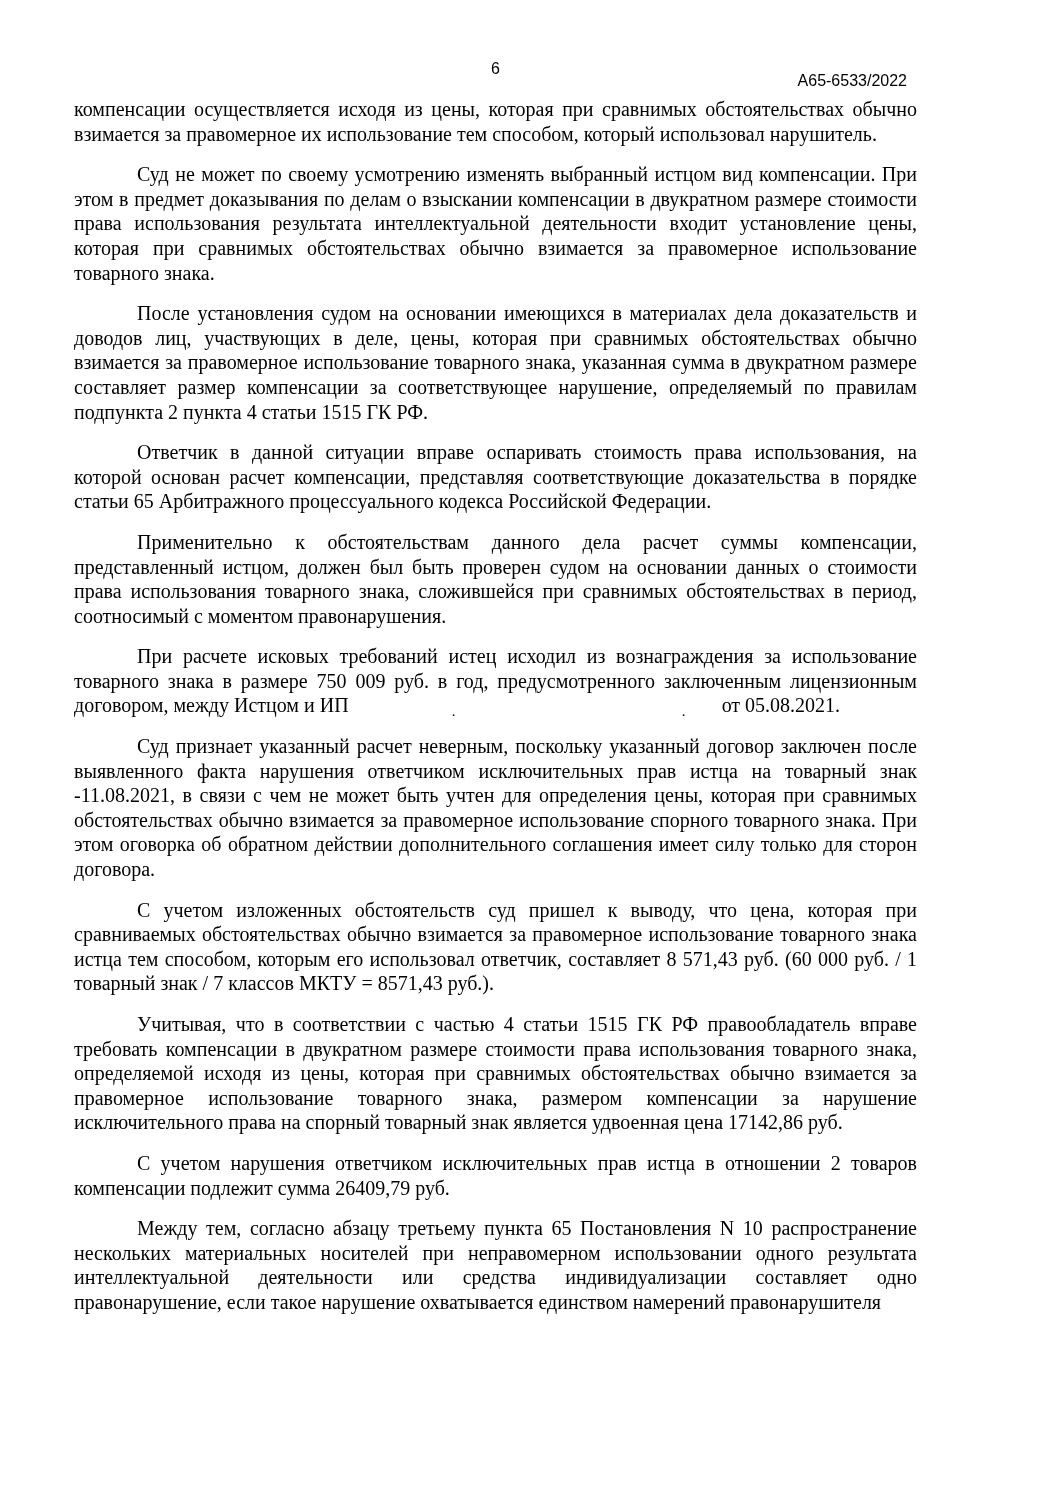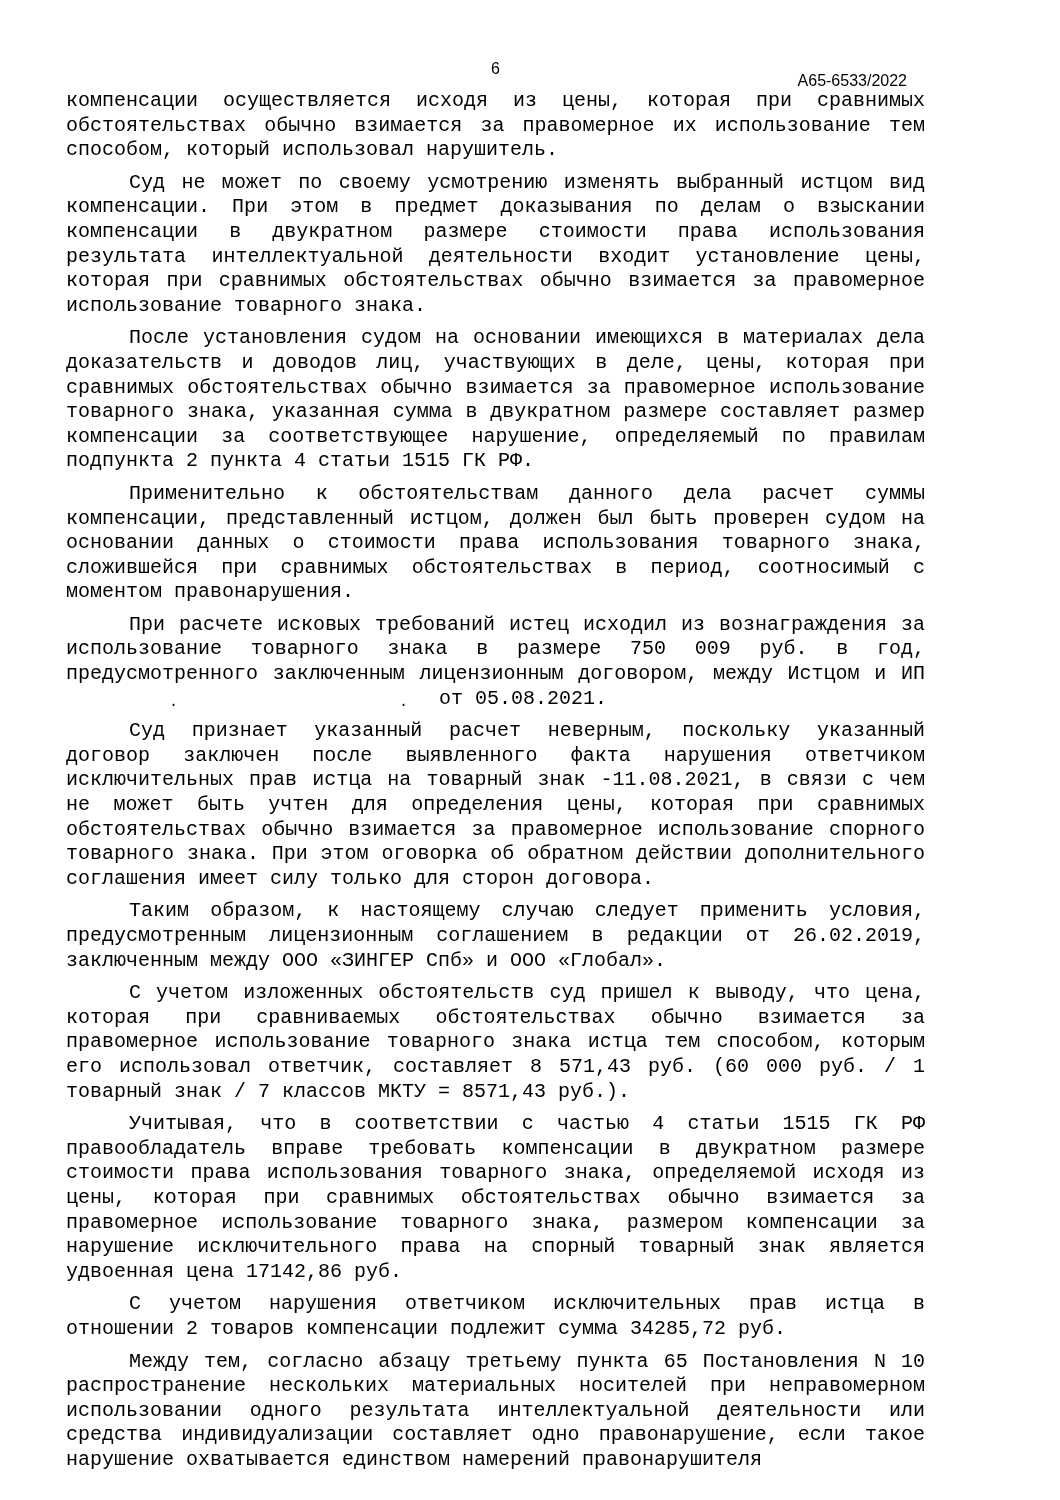--- a/index.html
+++ b/index.html
@@ -42,24 +42,23 @@
   .content {
     position: absolute;
     top: 81px;
     left: 58px;
     width: 875px;
     font-size: 20px;
     line-height: 24.6px;
     text-align: justify;
   }
   .para {
-    margin: 8px;
+    margin: 16px;
     padding: 0;
     text-indent: 63px;
-    font-family: Liberation Mono, monospace;
   }
   .para.continuation {
     text-indent: 0;
   }
   
   .redaction-gap {
     display: inline-block;
     width: 373px;
     height: 2px;
     position: relative;
@@ -82,23 +81,23 @@
 
   <div class="header">
     <span class="page-num">6</span>
     <span class="case-num">А65-6533/2022</span>
   </div>
 
   <div class="content">
     <p class="para continuation">компенсации осуществляется исходя из цены, которая при сравнимых обстоятельствах обычно взимается за правомерное их использование тем способом, который использовал нарушитель.</p>
     <p class="para">Суд не может по своему усмотрению изменять выбранный истцом вид компенсации. При этом в предмет доказывания по делам о взыскании компенсации в двукратном размере стоимости права использования результата интеллектуальной деятельности входит установление цены, которая при сравнимых обстоятельствах обычно взимается за правомерное использование товарного знака.</p>
     <p class="para">После установления судом на основании имеющихся в материалах дела доказательств и доводов лиц, участвующих в деле, цены, которая при сравнимых обстоятельствах обычно взимается за правомерное использование товарного знака, указанная сумма в двукратном размере составляет размер компенсации за соответствующее нарушение, определяемый по правилам подпункта 2 пункта 4 статьи 1515 ГК РФ.</p>
+    <p class="para">Ответчик в данной ситуации вправе оспаривать стоимость права использования, на которой основан расчет компенсации, представляя соответствующие доказательства в порядке статьи 65 Арбитражного процессуального кодекса Российской Федерации.</p>
     <p class="para">Применительно к обстоятельствам данного дела расчет суммы компенсации, представленный истцом, должен был быть проверен судом на основании данных о стоимости права использования товарного знака, сложившейся при сравнимых обстоятельствах в период, соотносимый с моментом правонарушения.</p>
     <p class="para"><span>При расчете исковых требований истец исходил из вознаграждения за использование товарного знака в размере 750 009 руб. в год, предусмотренного заключенным лицензионным договором, между Истцом и ИП</span><span class="redaction-gap"><span class="redaction-dot d1">.</span><span class="redaction-dot d2">.</span></span><span>от 05.08.2021.</span></p>
     <p class="para">Суд признает указанный расчет неверным, поскольку указанный договор заключен после выявленного факта нарушения ответчиком исключительных прав истца на товарный знак -11.08.2021, в связи с чем не может быть учтен для определения цены, которая при сравнимых обстоятельствах обычно взимается за правомерное использование спорного товарного знака. При этом оговорка об обратном действии дополнительного соглашения имеет силу только для сторон договора.</p>
-    <p class="para">Таким образом, к настоящему случаю следует применить условия, предусмотренным лицензионным соглашением в редакции от 26.02.2019, заключенным между ООО «ЗИНГЕР Спб» и ООО «Глобал».</p>
     <p class="para">С учетом изложенных обстоятельств суд пришел к выводу, что цена, которая при сравниваемых обстоятельствах обычно взимается за правомерное использование товарного знака истца тем способом, которым его использовал ответчик, составляет 8 571,43 руб. (60 000 руб. / 1 товарный знак / 7 классов МКТУ = 8571,43 руб.).</p>
     <p class="para">Учитывая, что в соответствии с частью 4 статьи 1515 ГК РФ правообладатель вправе требовать компенсации в двукратном размере стоимости права использования товарного знака, определяемой исходя из цены, которая при сравнимых обстоятельствах обычно взимается за правомерное использование товарного знака, размером компенсации за нарушение исключительного права на спорный товарный знак является удвоенная цена 17142,86 руб.</p>
-    <p class="para">С учетом нарушения ответчиком исключительных прав истца в отношении 2 товаров компенсации подлежит сумма 34285,72 руб.</p>
+    <p class="para">С учетом нарушения ответчиком исключительных прав истца в отношении 2 товаров компенсации подлежит сумма 26409,79 руб.</p>
     <p class="para">Между тем, согласно абзацу третьему пункта 65 Постановления N 10 распространение нескольких материальных носителей при неправомерном использовании одного результата интеллектуальной деятельности или средства индивидуализации составляет одно правонарушение, если такое нарушение охватывается единством намерений правонарушителя</p>
   </div>
 
 </div>
 
 </body></html>

